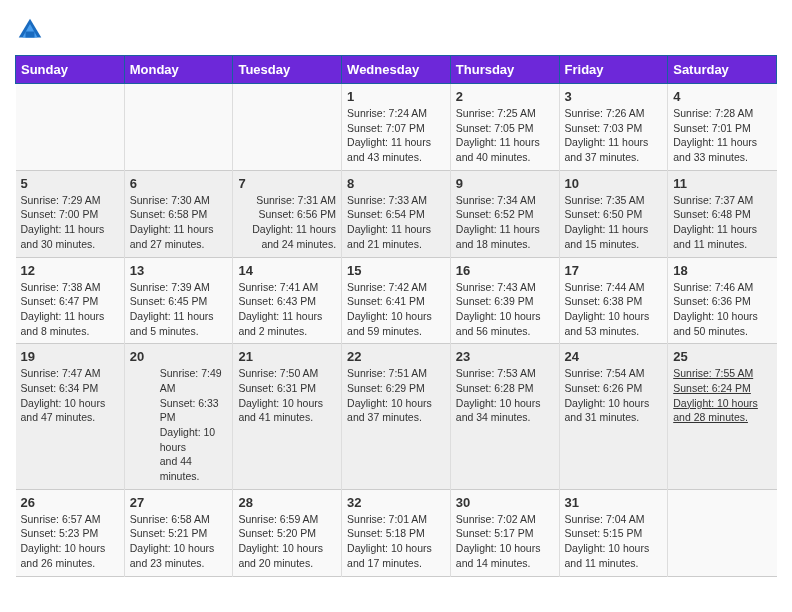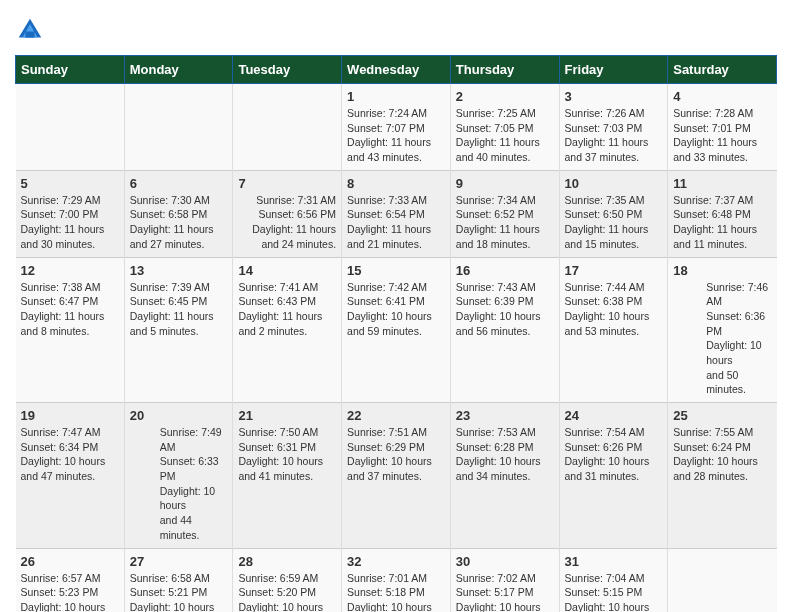--- a/index.html
+++ b/index.html
@@ -51,21 +51,21 @@
     .location {
       font-size: 16px;
       color: #555;
     }
     table {
       width: 100%;
       border-collapse: collapse;
       table-layout: fixed;
     }
     thead tr th {
-      background: #14532d;
+      background: #6d28d9;
       color: white;
       text-align: left;
       padding: 6px 5px;
       font-size: 13px;
       font-weight: bold;
       border: 1px solid #1a5fa0;
     }
     tbody tr {
       border-bottom: 1px solid #ccc;
     }
@@ -254,21 +254,21 @@
           </td>
           <td>
             <span class="day-num">17</span>
             <div class="day-info" style="white-space: pre-line;">Sunrise: 7:44 AM
 Sunset: 6:38 PM
 Daylight: 10 hours
 and 53 minutes.</div>
           </td>
           <td>
             <span class="day-num">18</span>
-            <div class="day-info" style="white-space: pre-line; margin-left: 33px;">Sunrise: 7:46 AM
+            <div class="day-info" style="white-space: pre-line;">Sunrise: 7:46 AM
 Sunset: 6:36 PM
 Daylight: 10 hours
 and 50 minutes.</div>
           </td>
         </tr>
         <tr>
           <td>
             <span class="day-num">19</span>
             <div class="day-info" style="white-space: pre-line;">Sunrise: 7:47 AM
 Sunset: 6:34 PM
@@ -305,21 +305,21 @@
           </td>
           <td>
             <span class="day-num">24</span>
             <div class="day-info" style="white-space: pre-line;">Sunrise: 7:54 AM
 Sunset: 6:26 PM
 Daylight: 10 hours
 and 31 minutes.</div>
           </td>
           <td>
             <span class="day-num">25</span>
-            <div class="day-info" style="white-space: pre-line;">Sunrise: 7:55 AM
+            <div class="day-info" style="white-space: pre-line; text-decoration: underline;">Sunrise: 7:55 AM
 Sunset: 6:24 PM
 Daylight: 10 hours
 and 28 minutes.</div>
           </td>
         </tr>
         <tr>
           <td>
             <span class="day-num">26</span>
             <div class="day-info" style="white-space: pre-line;">Sunrise: 6:57 AM
 Sunset: 5:23 PM

